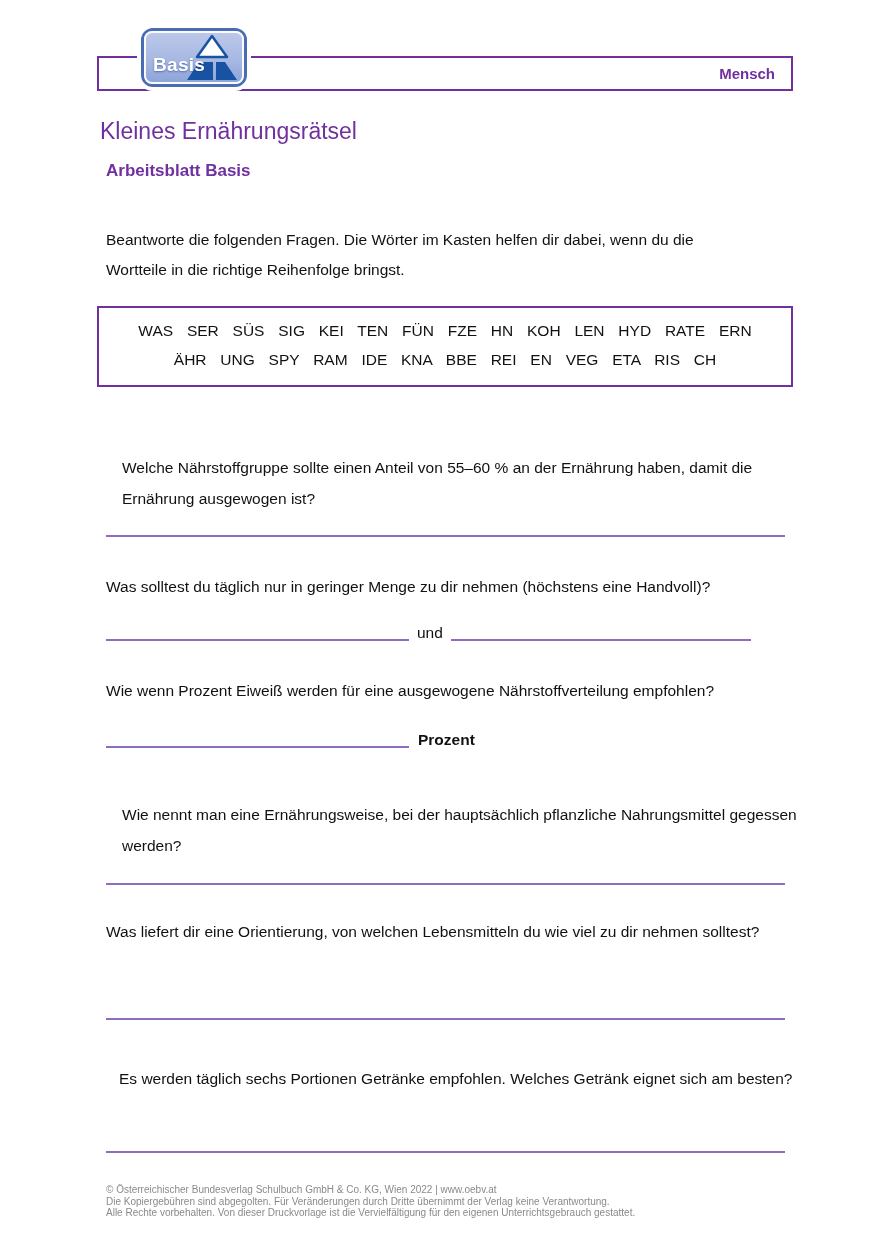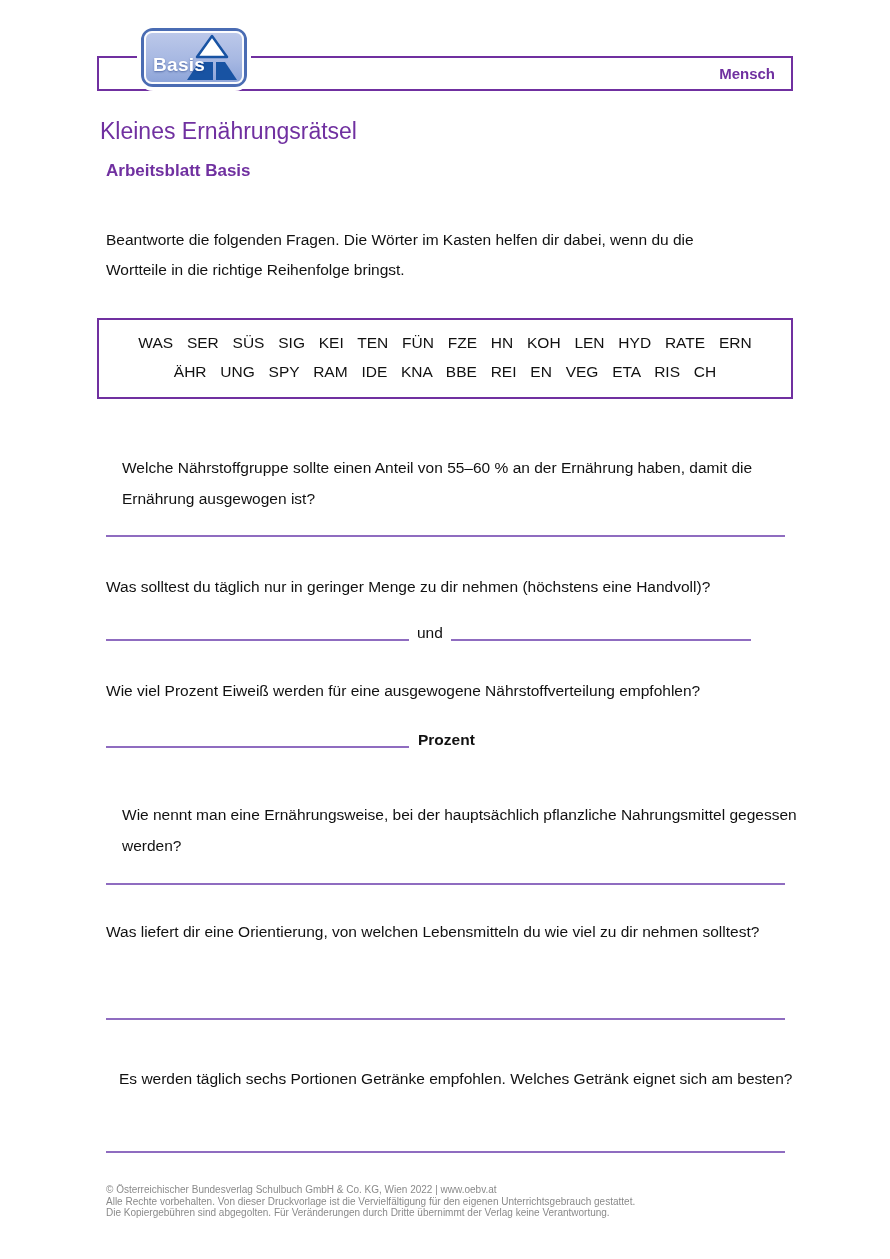--- a/index.html
+++ b/index.html
@@ -39,21 +39,21 @@
     position:absolute;left:9px;bottom:8px;color:#ffffff;font-weight:bold;
     font-size:19px;letter-spacing:.3px;text-shadow:0 1px 2px rgba(25,55,125,.55);
   }
   .pyramid{position:absolute;right:3px;top:2px;}
   
   .title{position:absolute;left:100px;top:118px;font-size:23px;font-weight:normal;color:var(--accent);}
   .subtitle{position:absolute;left:106px;top:161px;font-size:17px;font-weight:bold;color:var(--accent);}
   .intro{position:absolute;left:106px;top:225px;width:652px;font-size:15.5px;line-height:30px;}
   
   .word-box{
-    position:absolute;left:97px;top:318px;width:696px;
+    position:absolute;left:97px;top:306px;width:696px;
     border:2px solid var(--accent);padding:9px 6px 11px;
     text-align:center;font-size:15.5px;line-height:28.5px;
   }
   .word-row{word-spacing:9.5px;white-space:nowrap;}
   
   .q{position:absolute;left:106px;width:686px;font-size:15.5px;line-height:30.5px;}
   .q1{top:437px;} .q2{top:572px;} .q3{top:676px;}
   .q4{top:784px;} .q5{top:917px;} .q6{top:1051px;}
   .ans-full{position:absolute;left:106px;width:679px;height:0;border-top:2px solid var(--line);}
   .l1{top:535px;} .l4{top:883px;} .l5{top:1018px;} .l6{top:1151px;}
@@ -99,34 +99,34 @@
   <p class="q q1" style="margin:16px">Welche Nährstoffgruppe sollte einen Anteil von 55–60 % an der Ernährung haben, damit die Ernährung ausgewogen ist?</p>
   <div class="ans-full l1"></div>
 
   <p class="q q2" style="margin:0">Was solltest du täglich nur in geringer Menge zu dir nehmen (höchstens eine Handvoll)?</p>
   <div class="ans-row ans-duo">
     <span class="seg seg-fixed"></span>
     <span class="connector">und</span>
     <span class="seg seg-grow"></span>
   </div>
 
-  <p class="q q3" style="margin:0">Wie viel Prozent Eiweiß werden für eine ausgewogene Nährstoffverteilung empfohlen?</p>
+  <p class="q q3" style="margin:0">Wie wenn Prozent Eiweiß werden für eine ausgewogene Nährstoffverteilung empfohlen?</p>
   <div class="ans-row ans-prozent">
     <span class="seg seg-fixed"></span>
     <span class="suffix">Prozent</span>
   </div>
 
   <p class="q q4" style="margin:16px">Wie nennt man eine Ernährungsweise, bei der hauptsächlich pflanzliche Nahrungsmittel gegessen werden?</p>
   <div class="ans-full l4"></div>
 
   <p class="q q5" style="margin:0">Was liefert dir eine Orientierung, von welchen Lebensmitteln du wie viel zu dir nehmen solltest?</p>
   <div class="ans-full l5"></div>
 
   <p class="q q6" style="margin:13px">Es werden täglich sechs Portionen Getränke empfohlen. Welches Getränk eignet sich am besten?</p>
   <div class="ans-full l6"></div>
 
   <div class="footer">
     <div>© Österreichischer Bundesverlag Schulbuch GmbH &amp; Co. KG, Wien 2022 | www.oebv.at</div>
+    <div>Die Kopiergebühren sind abgegolten. Für Veränderungen durch Dritte übernimmt der Verlag keine Verantwortung.</div>
     <div>Alle Rechte vorbehalten. Von dieser Druckvorlage ist die Vervielfältigung für den eigenen Unterrichtsgebrauch gestattet.</div>
-    <div>Die Kopiergebühren sind abgegolten. Für Veränderungen durch Dritte übernimmt der Verlag keine Verantwortung.</div>
   </div>
 
 </div>
 
 </body></html>

